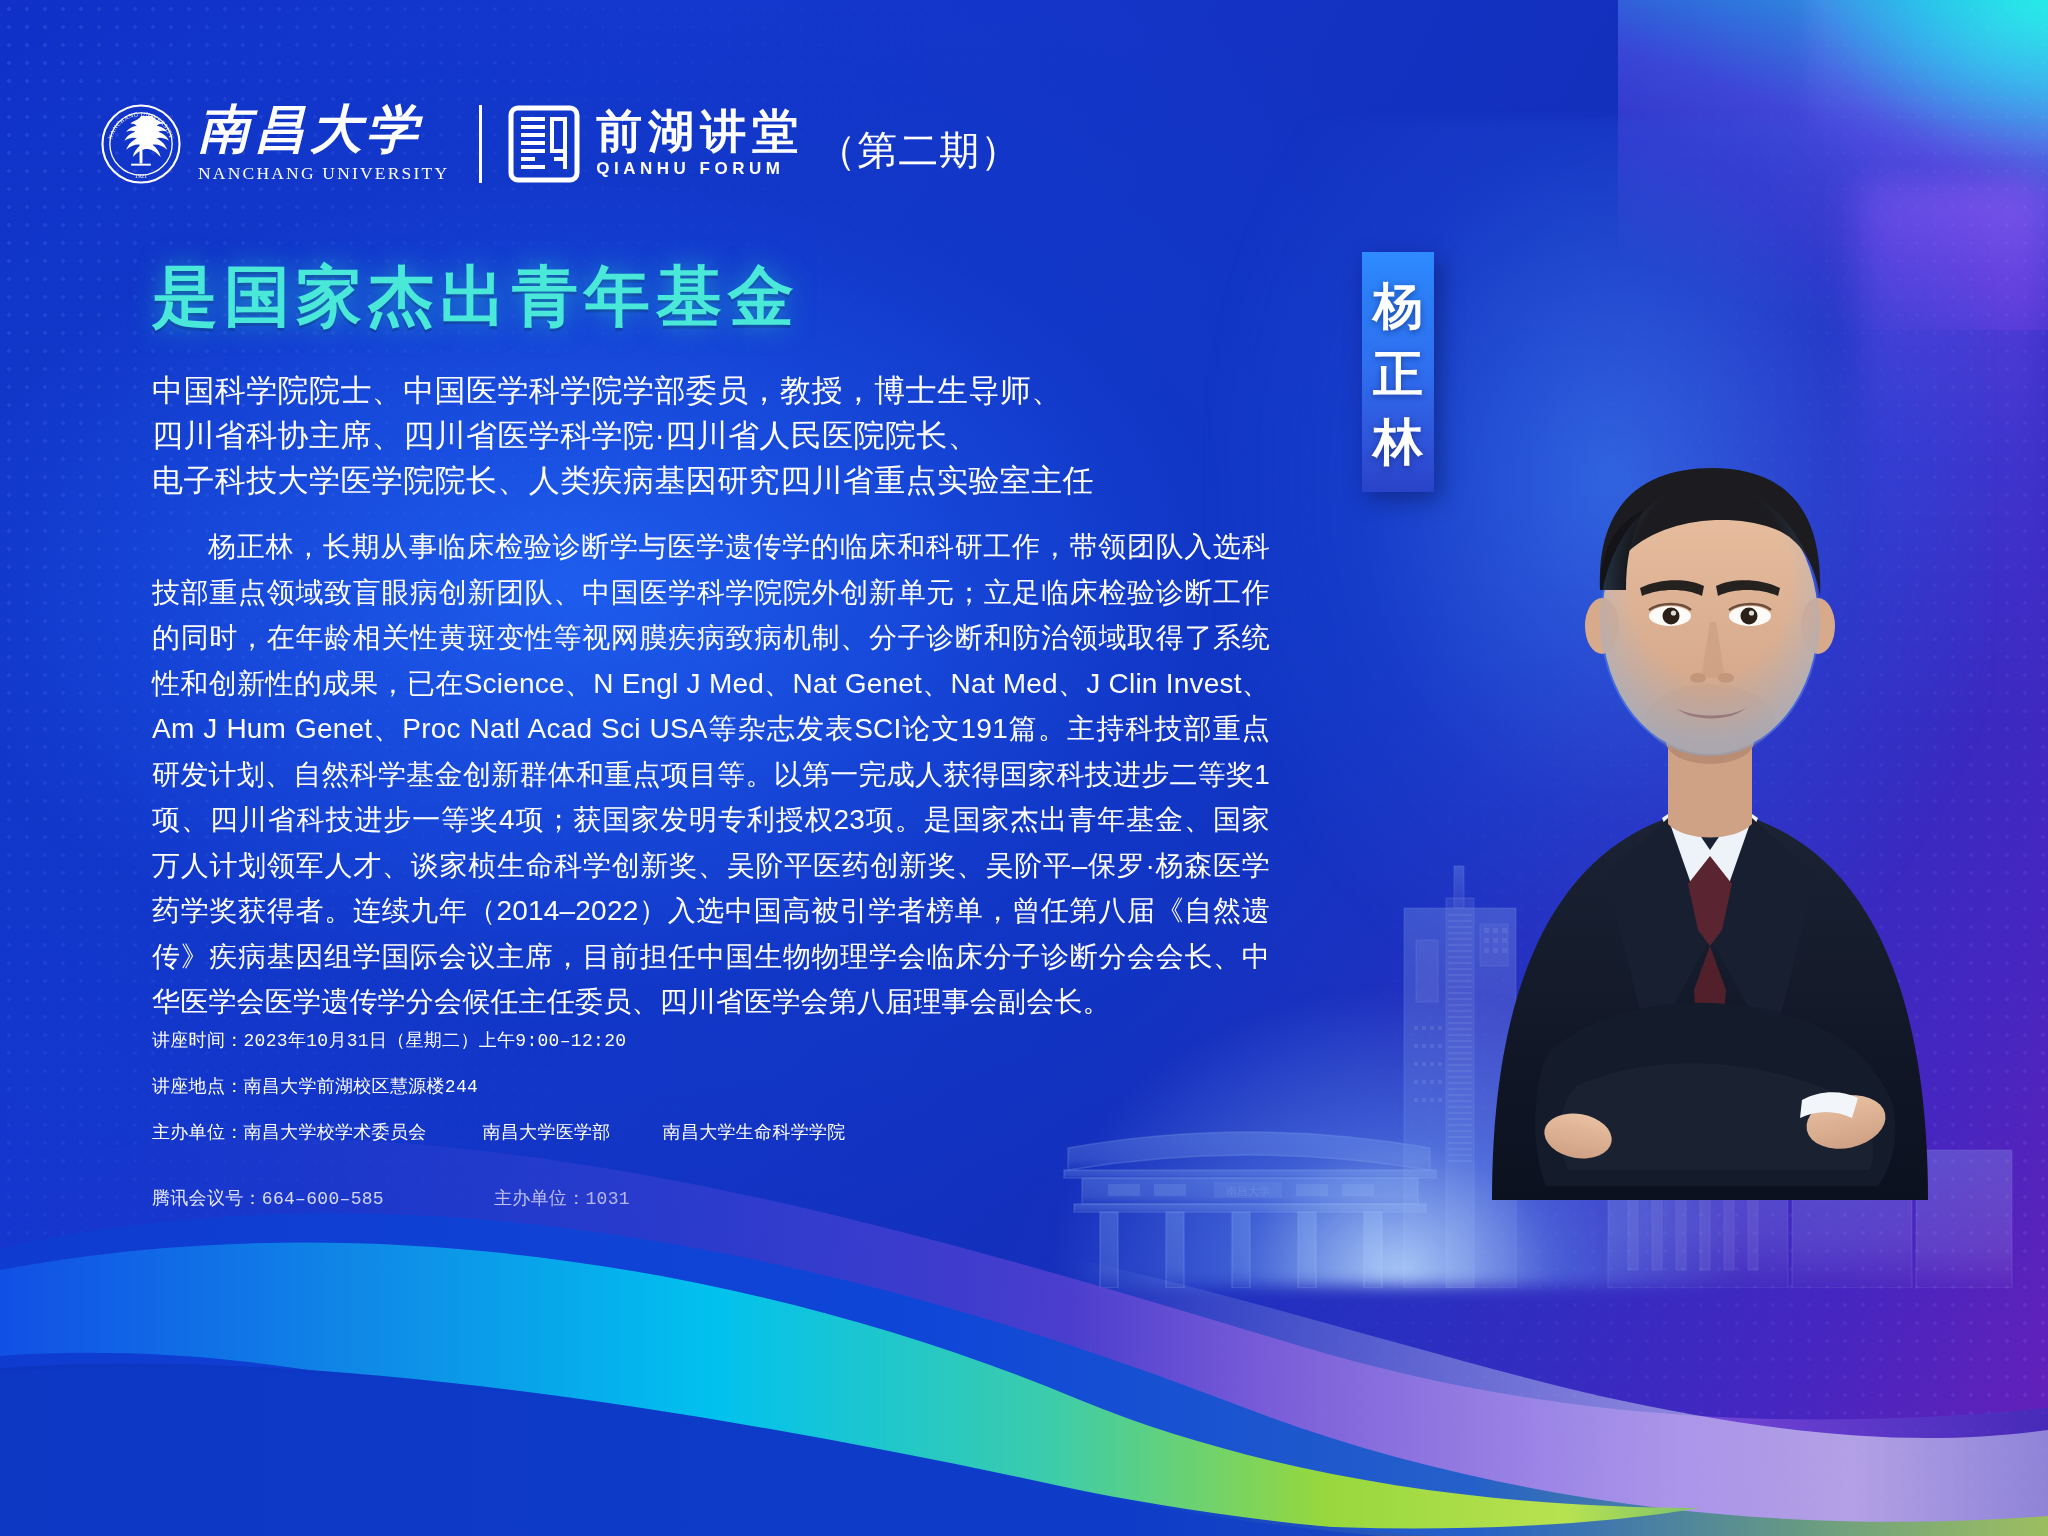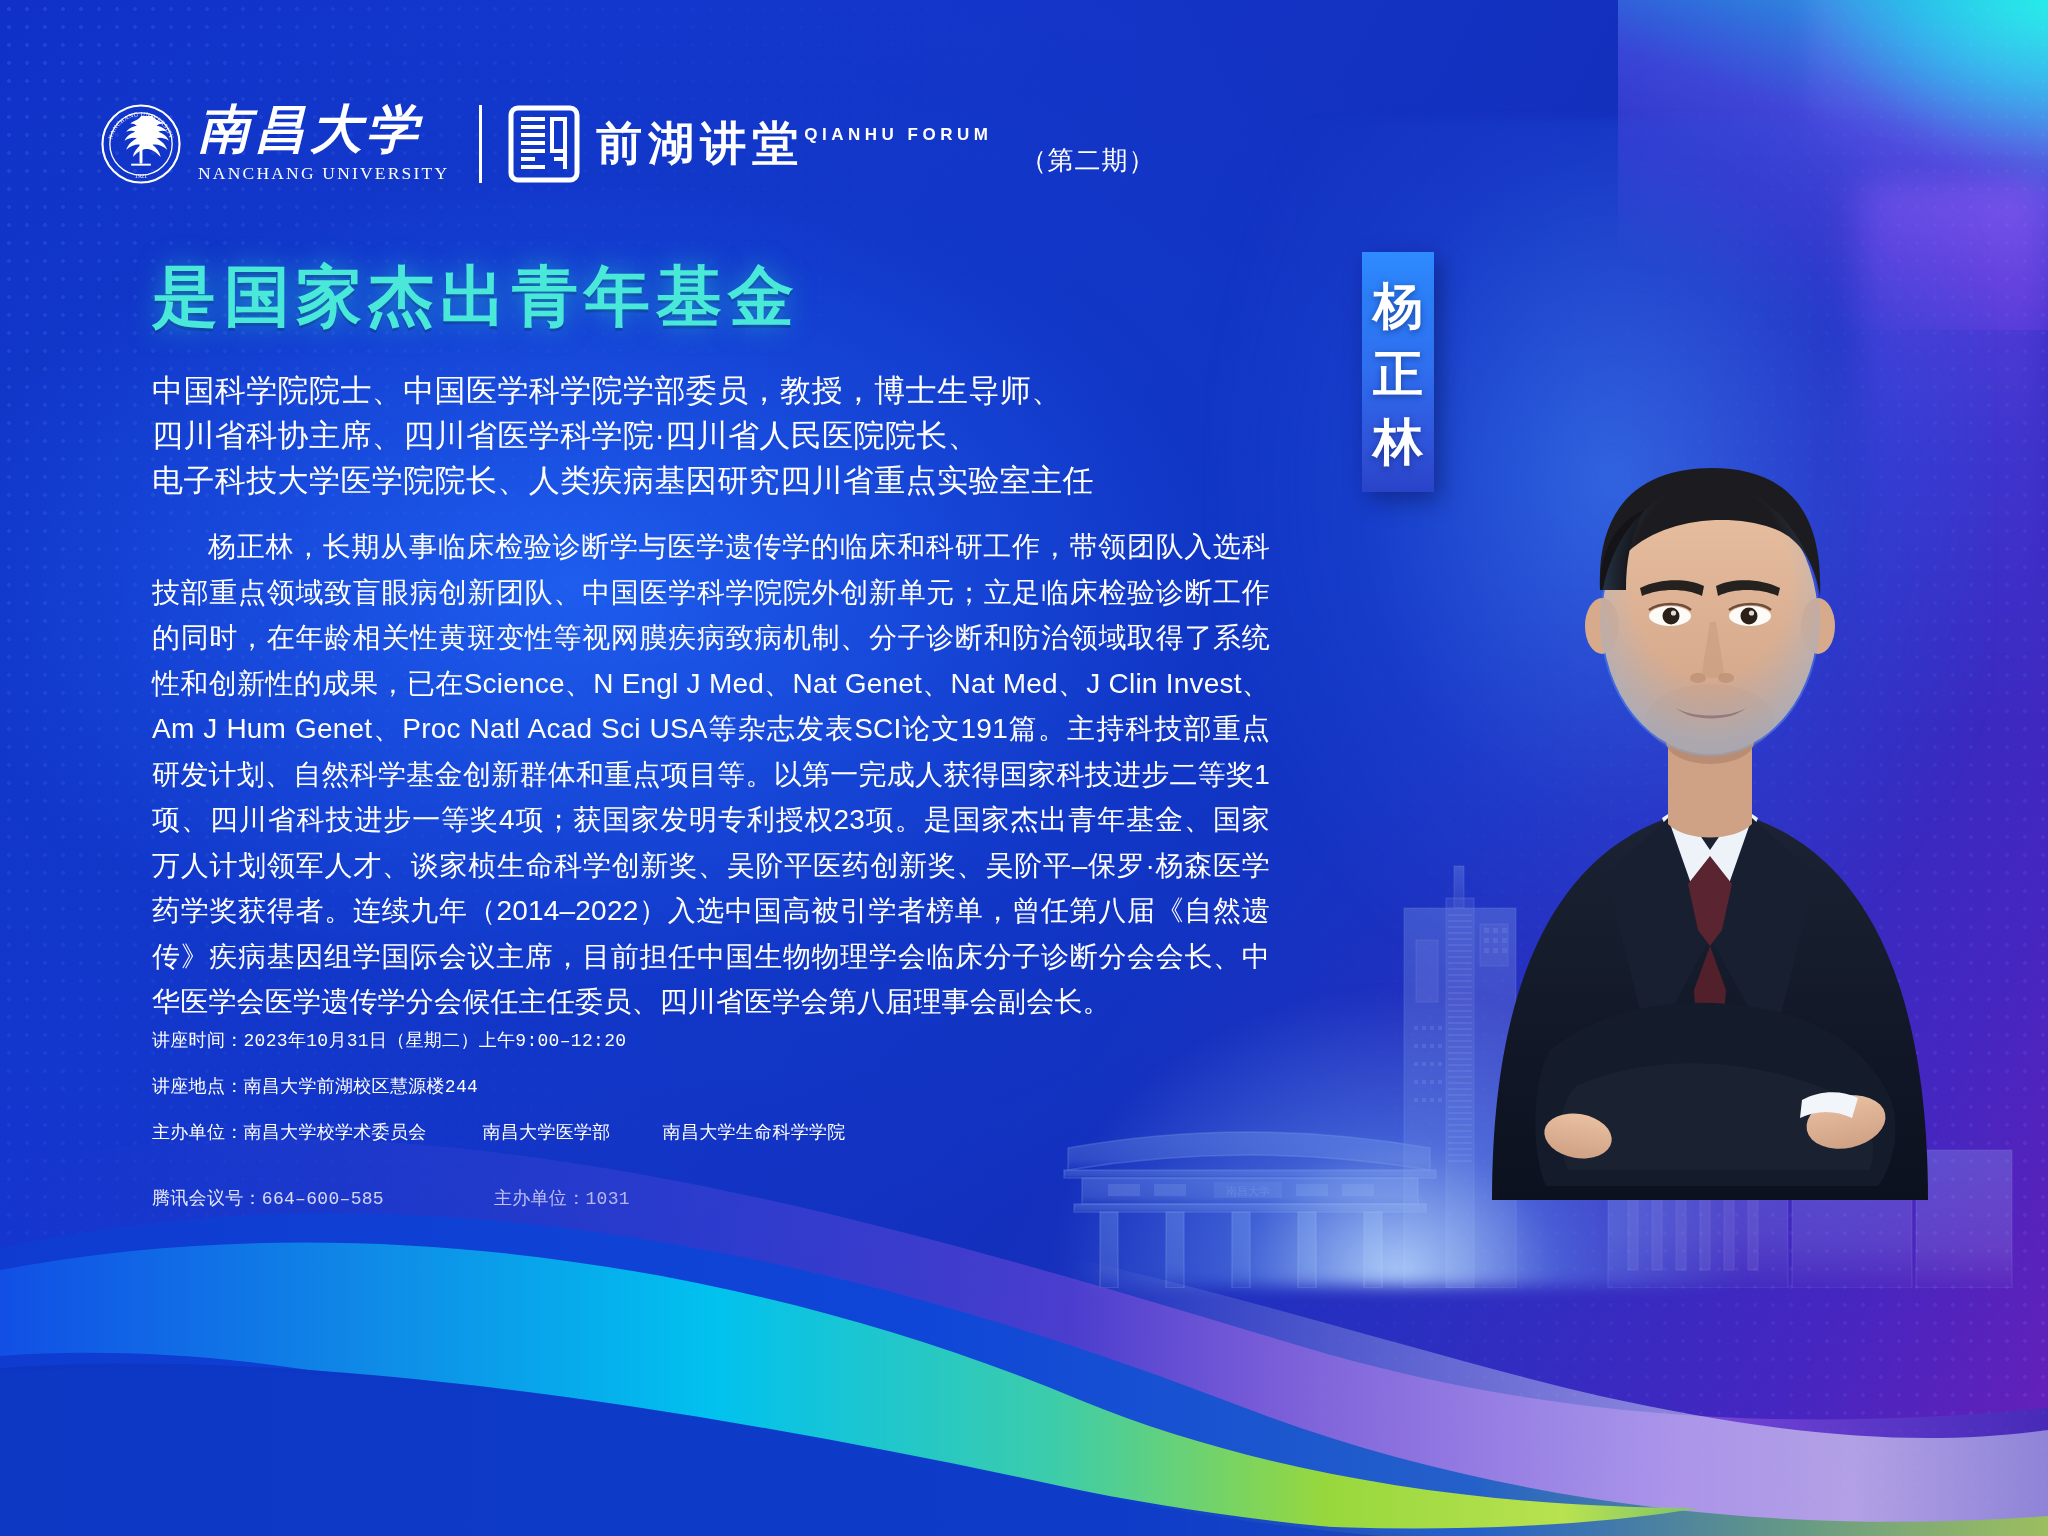--- a/index.html
+++ b/index.html
@@ -49,25 +49,25 @@
   
   .header{ position:absolute; left:100px; top:98px; display:flex; align-items:center; height:92px; }
   .crest{ width:82px; height:82px; flex:0 0 auto; }
   .nc-lockup{ margin-left:16px; display:flex; flex-direction:column; justify-content:center; }
   .nc-cn{ font-family:"Liberation Serif","DejaVu Serif",serif; font-weight:bold; color:#fff;
           font-size:52px; line-height:1; letter-spacing:4px; font-style:italic; }
   .nc-en{ color:#fff; font-family:"Liberation Serif","DejaVu Serif",serif; font-size:17.5px;
           letter-spacing:2.2px; margin-top:7px; text-align:center; }
   .hdr-div{ width:3px; height:78px; background:#fff; margin:0 26px 0 30px; }
   .qh-mark{ width:72px; height:78px; flex:0 0 auto; }
-  .qh-lockup{ margin-left:16px; display:flex; justify-content:center; }
+  .qh-lockup{ margin-left:16px; display:flex; flex-direction:column; justify-content:center; }
   .qh-cn{ font-family:"Liberation Serif","DejaVu Serif",serif; font-weight:bold; color:#fff;
           font-size:46px; line-height:1; letter-spacing:6px; }
   .qh-en{ color:#fff; font-size:17px; letter-spacing:4.5px; font-weight:bold; margin-top:4px; }
-  .edition{ color:#fff; font-size:26px; margin-left:28px; align-self:flex-end; margin-bottom:12px; letter-spacing:1px; }
+  .edition{ color:#fff; font-size:40px; margin-left:12px; align-self:flex-end; margin-bottom:12px; letter-spacing:1px; }
 
   
   .title{
     position:absolute; left:152px; top:252px;
     font-size:66px; font-weight:bold; letter-spacing:6px;
     color:#49e8d8;
     text-shadow:0 0 26px rgba(40,210,200,.55), 0 3px 0 rgba(10,40,120,.45);
     font-family:"Liberation Sans","DejaVu Sans",sans-serif;
   }
 

